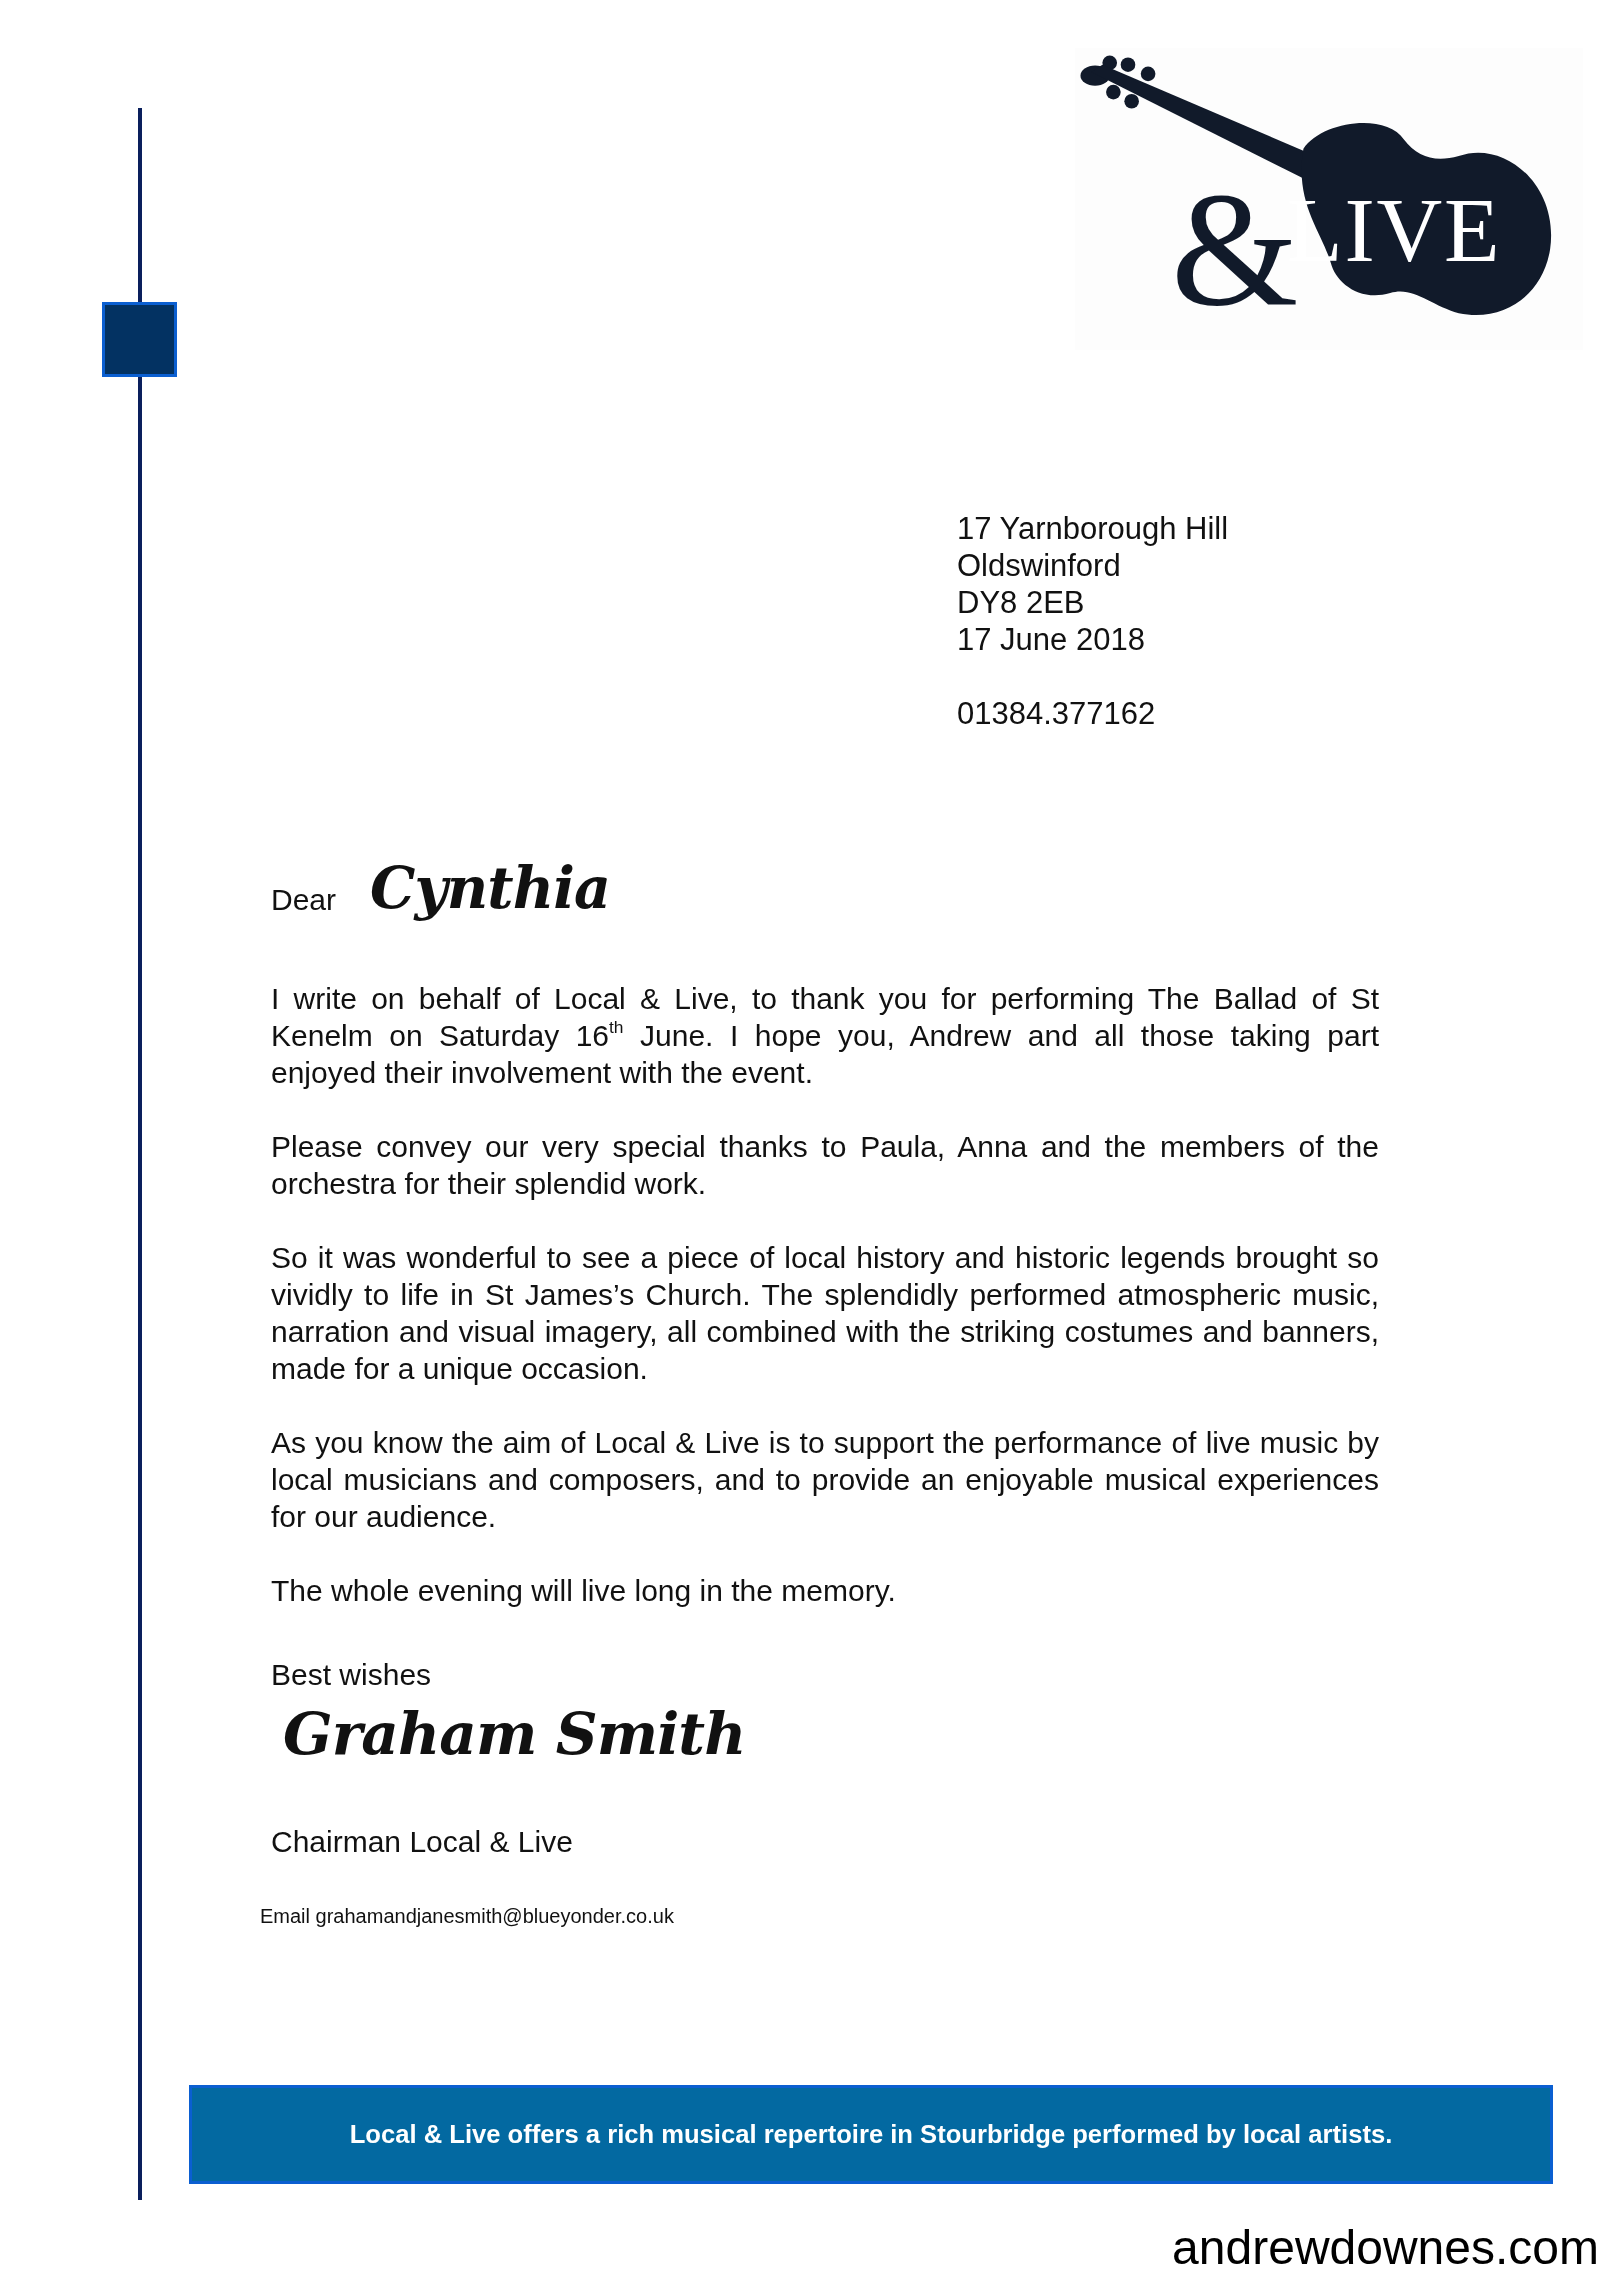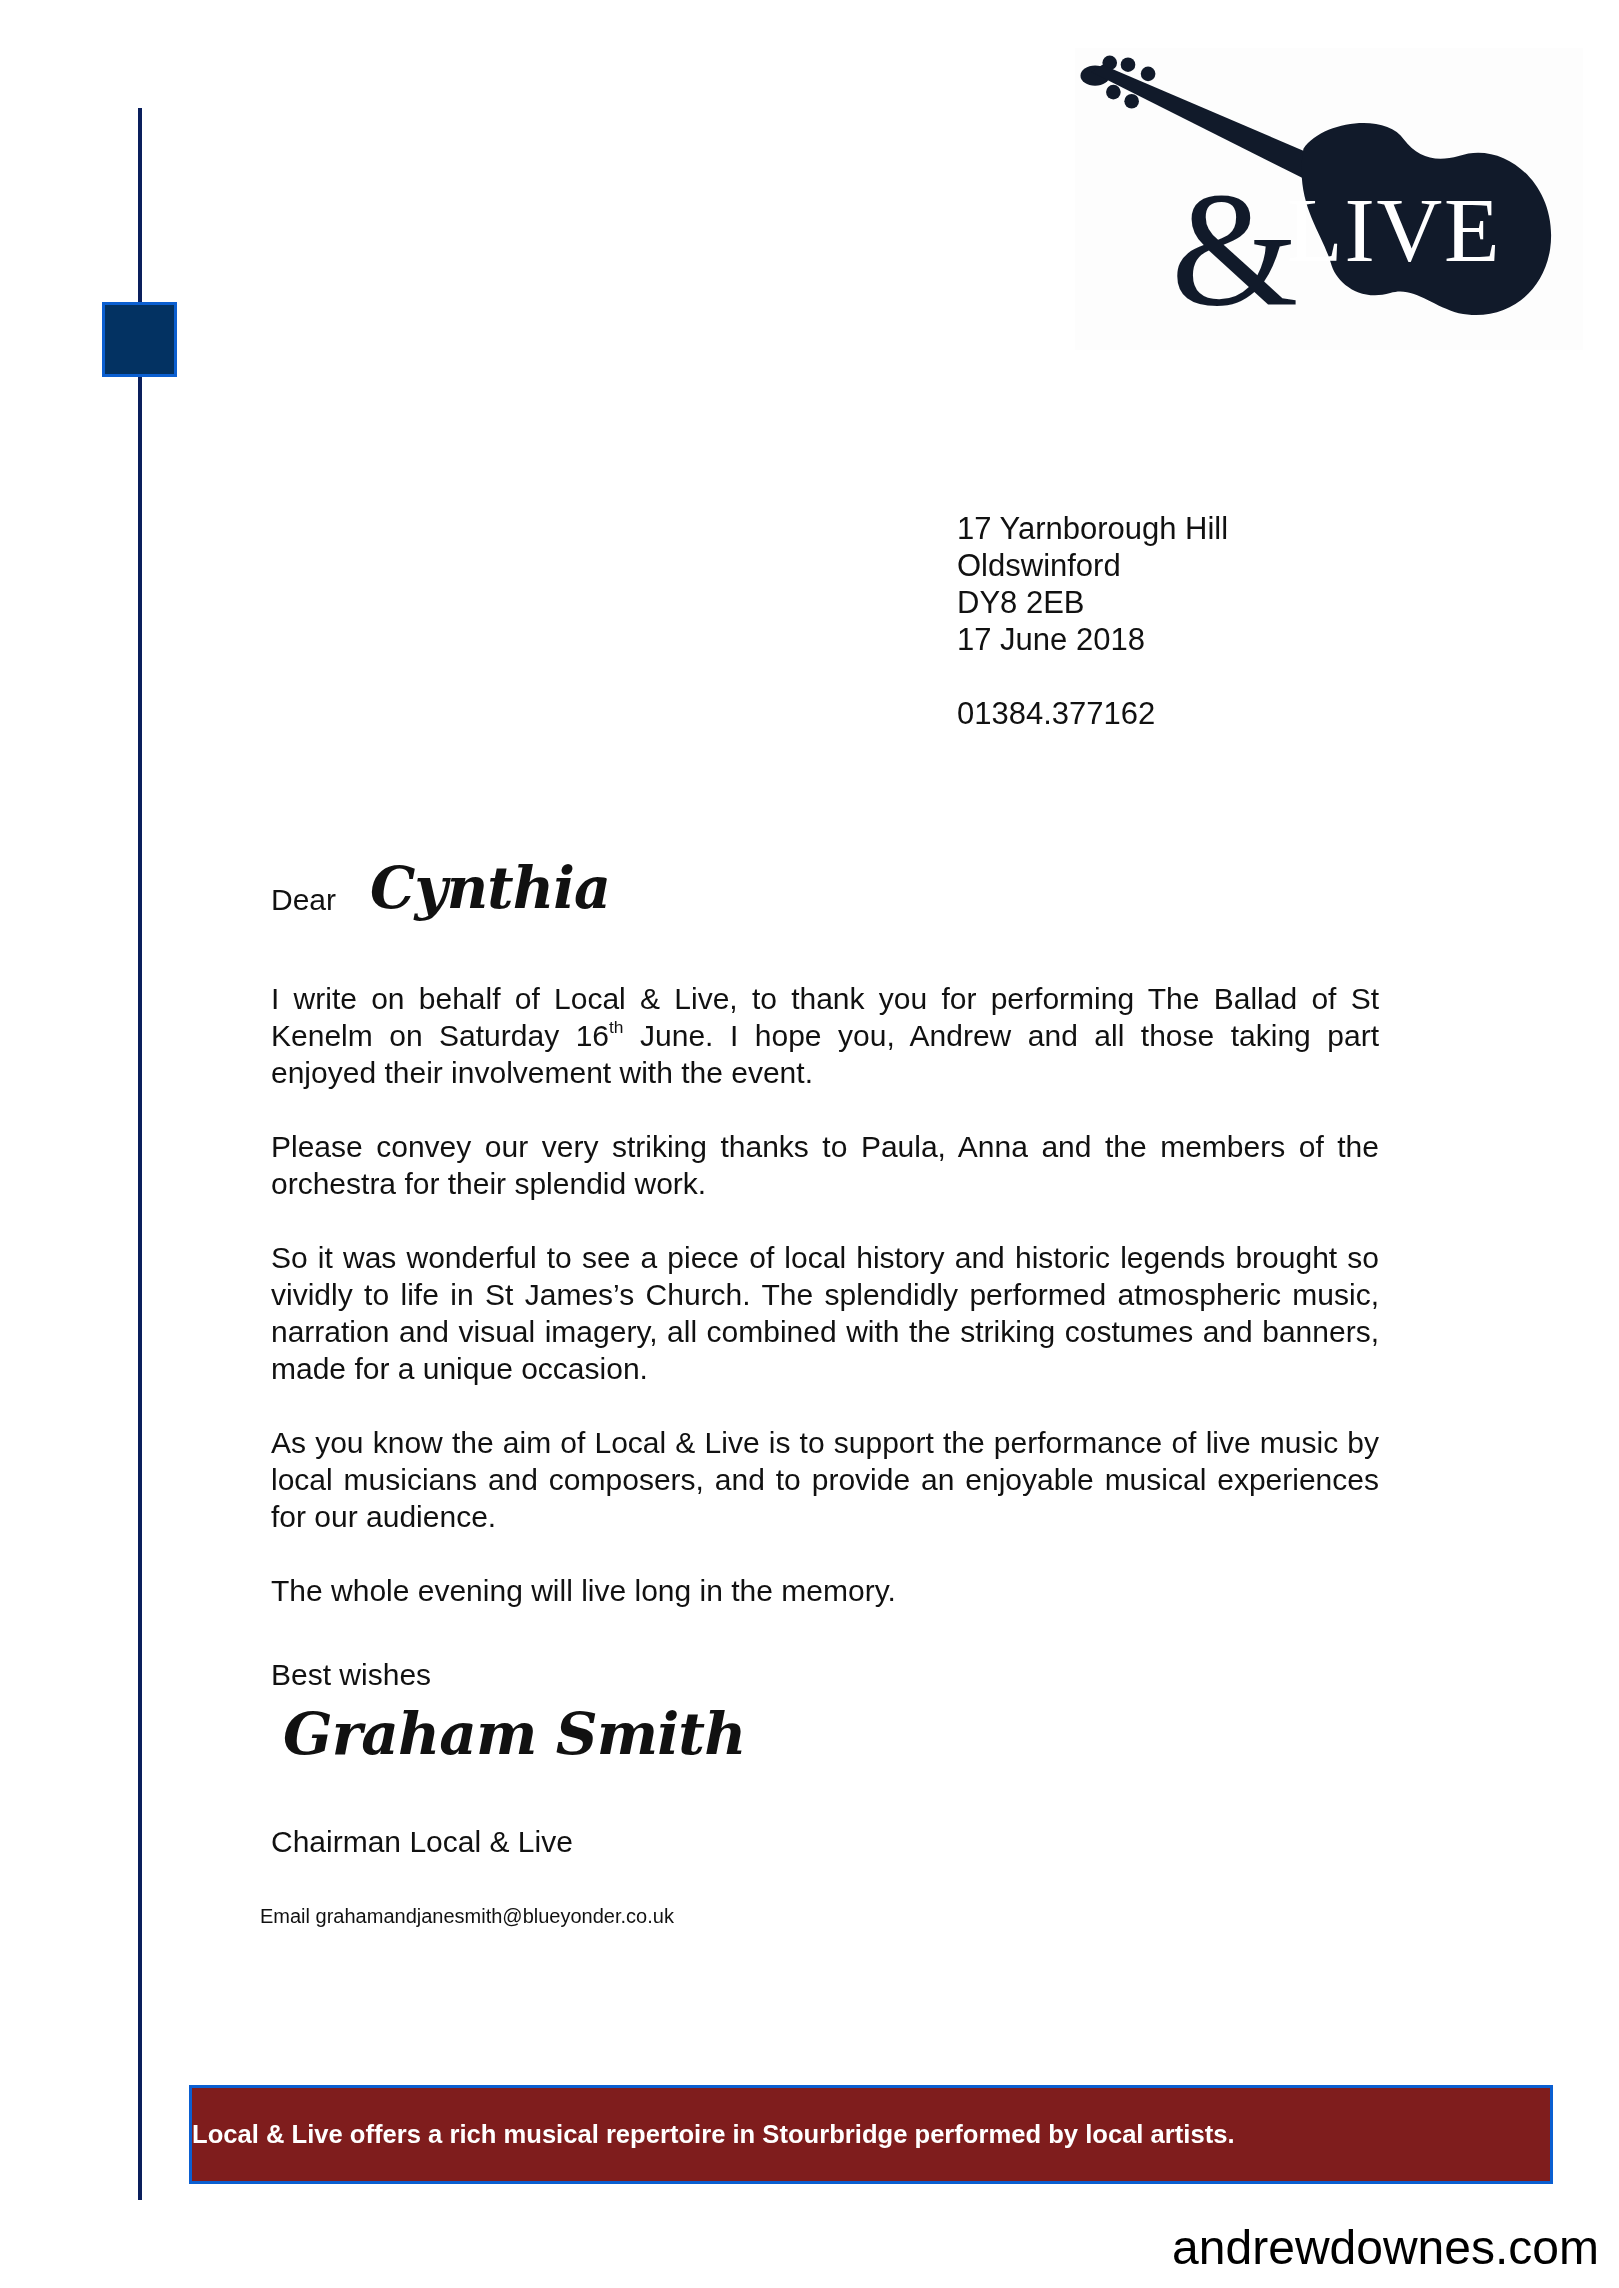--- a/index.html
+++ b/index.html
@@ -39,21 +39,21 @@
   sup { font-size: 17.4px; line-height: 0; vertical-align: 12.8px; }
 
   .signoff { position: absolute; left: 271px; top: 1656px; font-size: 30px; line-height: 37px; }
   .signature { position: absolute; left: 271px; top: 1700px; font-family: "DejaVu Serif", serif; font-style: italic;
                font-weight: bold; font-size: 58px; white-space: nowrap; letter-spacing: -0.9px; margin-left: 12px; }
   .title-line { position: absolute; left: 271px; top: 1823px; font-size: 30px; line-height: 37px; white-space: nowrap; }
   .email-line { position: absolute; left: 260px; top: 1898px; font-size: 20px; line-height: 37px; white-space: nowrap; }
 
   
   .banner { position: absolute; left: 189px; top: 2085px; width: 1364px; height: 99px; box-sizing: border-box;
-            background: #7f1d1d; border: 3.7px solid #0b5fd1; display: flex; align-items: center; }
+            background: #0369a1; border: 3.7px solid #0b5fd1; display: flex; align-items: center; justify-content: center; }
   .banner span { color: #ffffff; font-weight: bold; font-size: 25.6px; white-space: nowrap; }
 
   .watermark { position: absolute; right: 20px; top: 2220px; font-size: 48px; color: #000; white-space: nowrap; margin-left: 20px; }
 </style>
 </head>
 <body>
 
 <div class="vrule"></div>
 <div class="vsquare"></div>
 
@@ -85,21 +85,21 @@
   <div class="phone">01384.377162</div>
 </div>
 
 <div class="salutation">
   <span class="dear">Dear</span>
   <span class="name">Cynthia</span>
 </div>
 
 <div class="body">
   <p><span>I write on behalf of Local &amp; Live, to thank you for performing The Ballad of St Kenelm on Saturday 16</span><sup>th</sup><span> June. I hope you, Andrew and all those taking part enjoyed their involvement with the event.</span></p>
-  <p>Please convey our very striking thanks to Paula, Anna and the members of the orchestra for their splendid work.</p>
+  <p>Please convey our very special thanks to Paula, Anna and the members of the orchestra for their splendid work.</p>
   <p>So it was wonderful to see a piece of local history and historic legends brought so vividly to life in St James’s Church. The splendidly performed atmospheric music, narration and visual imagery, all combined with the striking costumes and banners, made for a unique occasion.</p>
   <p>As you know the aim of Local &amp; Live is to support the performance of live music by local musicians and composers, and to provide an enjoyable musical experiences for our audience.</p>
   <p class="left">The whole evening will live long in the memory.</p>
 </div>
 
 <div class="signoff">Best wishes</div>
 <div class="signature">Graham Smith</div>
 <div class="title-line">Chairman Local &amp; Live</div>
 <div class="email-line">
   <span>Email</span>

